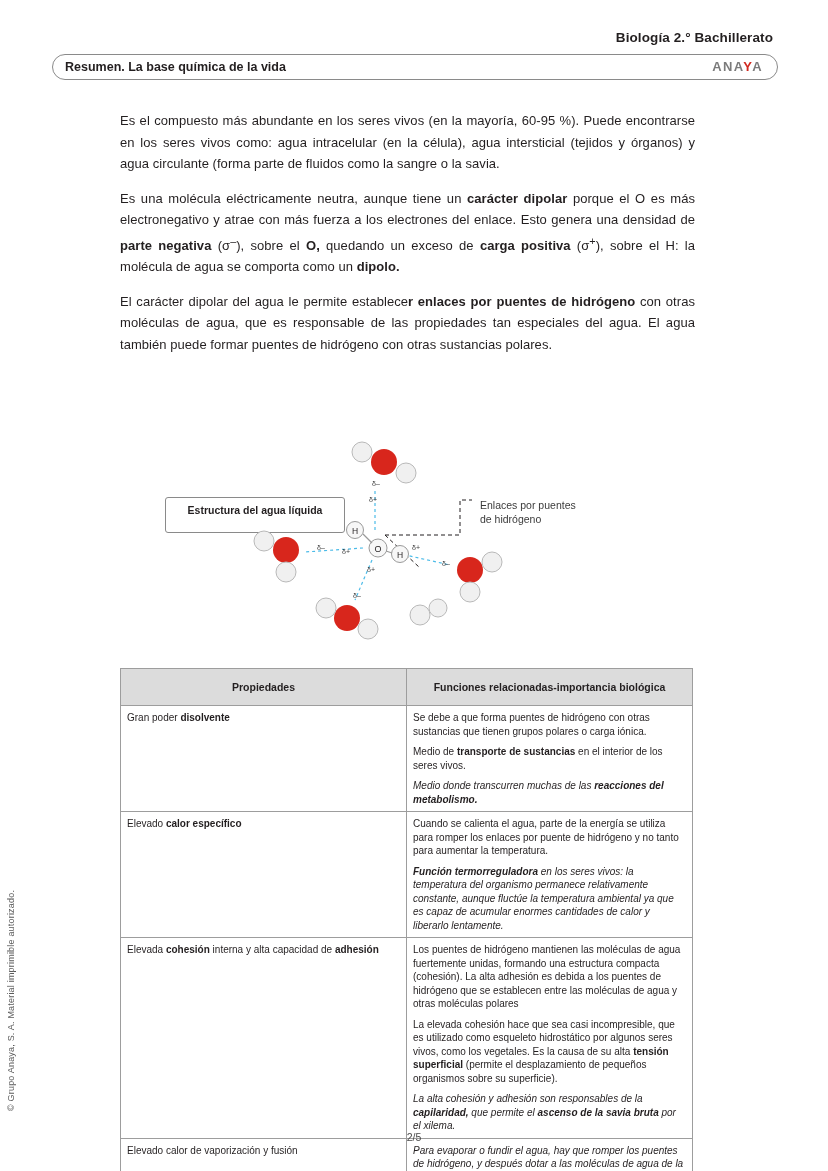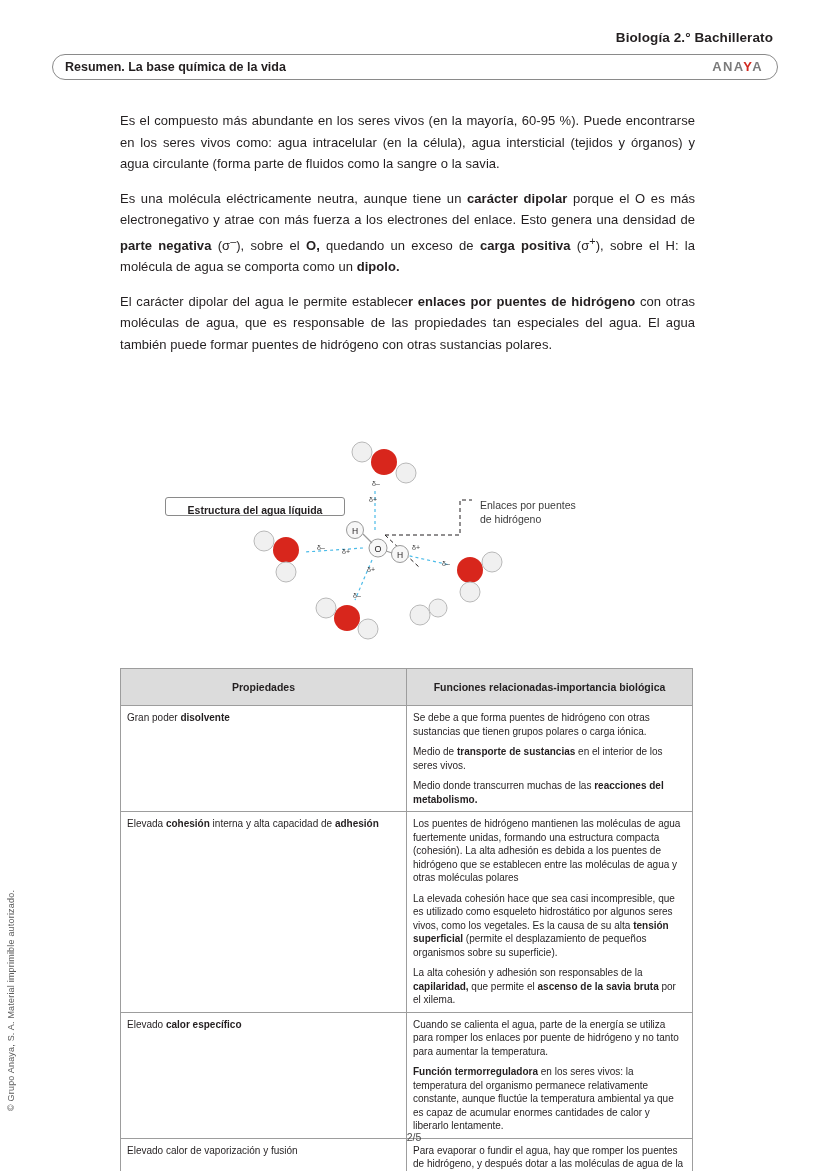--- a/index.html
+++ b/index.html
@@ -102,21 +102,21 @@
     left: 120px;
     top: 440px;
     width: 575px;
     height: 215px;
   }
   .fig-caption-box {
     position: absolute;
     left: 45px;
     top: 57px;
     width: 180px;
-    height: 19px;
+    height: 36px;
     border: 1px solid #8a8a8a;
     border-radius: 3px;
     background: #fff;
     box-sizing: border-box;
   }
   .fig-caption-box span {
     display: block;
     text-align: center;
     font-size: 10.5px;
     font-weight: bold;
@@ -158,21 +158,21 @@
   table.props td {
     border: 1px solid #9d9d9d;
     font-size: 10px;
     line-height: 13.5px;
     padding: 5px 6px;
     vertical-align: top;
     color: #231f20;
   }
   td.prop-name { width: 105px; }
   td.prop-desc p { margin: 0 0 7px 0; }
-  td.prop-desc p:last-child { margin-bottom: 0; }
+  td.prop-desc p:last-child { margin-bottom: 0; font-style: italic; }
   td b, th b { font-weight: bold; }
 
   .page-number {
     position: absolute;
     bottom: 28px;
     left: 0;
     width: 828px;
     text-align: center;
     font-size: 10.5px;
     color: #4a4a4a;
@@ -280,32 +280,32 @@
       <tbody>
           <tr>
             <td class="prop-name">Gran poder <b>disolvente</b></td>
             <td class="prop-desc">
               <p>Se debe a que forma puentes de hidrógeno con otras sustancias que tienen grupos polares o carga iónica.</p>
               <p>Medio de <b>transporte de sustancias</b> en el interior de los seres vivos.</p>
               <p>Medio donde transcurren muchas de las <b>reacciones del metabolismo.</b></p>
             </td>
           </tr>
           <tr>
+            <td class="prop-name">Elevado <b>calor específico</b></td>
+            <td class="prop-desc">
+              <p>Cuando se calienta el agua, parte de la energía se utiliza para romper los enlaces por puente de hidrógeno y no tanto para aumentar la temperatura.</p>
+              <p><b>Función termorreguladora</b> en los seres vivos: la temperatura del organismo permanece relativamente constante, aunque fluctúe la temperatura ambiental ya que es capaz de acumular enormes cantidades de calor y liberarlo lentamente.</p>
+            </td>
+          </tr>
+          <tr>
             <td class="prop-name">Elevada <b>cohesión</b> interna y alta capacidad de <b>adhesión</b></td>
             <td class="prop-desc">
               <p>Los puentes de hidrógeno mantienen las moléculas de agua fuertemente unidas, formando una estructura compacta (cohesión). La alta adhesión es debida a los puentes de hidrógeno que se establecen entre las moléculas de agua y otras moléculas polares</p>
               <p>La elevada cohesión hace que sea casi incompresible, que es utilizado como esqueleto hidrostático por algunos seres vivos, como los vegetales. Es la causa de su alta <b>tensión superficial</b> (permite el desplazamiento de pequeños organismos sobre su superficie).</p>
               <p>La alta cohesión y adhesión son responsables de la <b>capilaridad,</b> que permite el <b>ascenso de la savia bruta</b> por el xilema.</p>
-            </td>
-          </tr>
-          <tr>
-            <td class="prop-name">Elevado <b>calor específico</b></td>
-            <td class="prop-desc">
-              <p>Cuando se calienta el agua, parte de la energía se utiliza para romper los enlaces por puente de hidrógeno y no tanto para aumentar la temperatura.</p>
-              <p><b>Función termorreguladora</b> en los seres vivos: la temperatura del organismo permanece relativamente constante, aunque fluctúe la temperatura ambiental ya que es capaz de acumular enormes cantidades de calor y liberarlo lentamente.</p>
             </td>
           </tr>
           <tr>
             <td class="prop-name">Elevado calor de vaporización y fusión</td>
             <td class="prop-desc">
               <p>Para evaporar o fundir el agua, hay que romper los puentes de hidrógeno, y después dotar a las moléculas de agua de la suficiente energía cinética para el cambio de estado.</p>
             </td>
           </tr>
         </tbody>
     </table>

